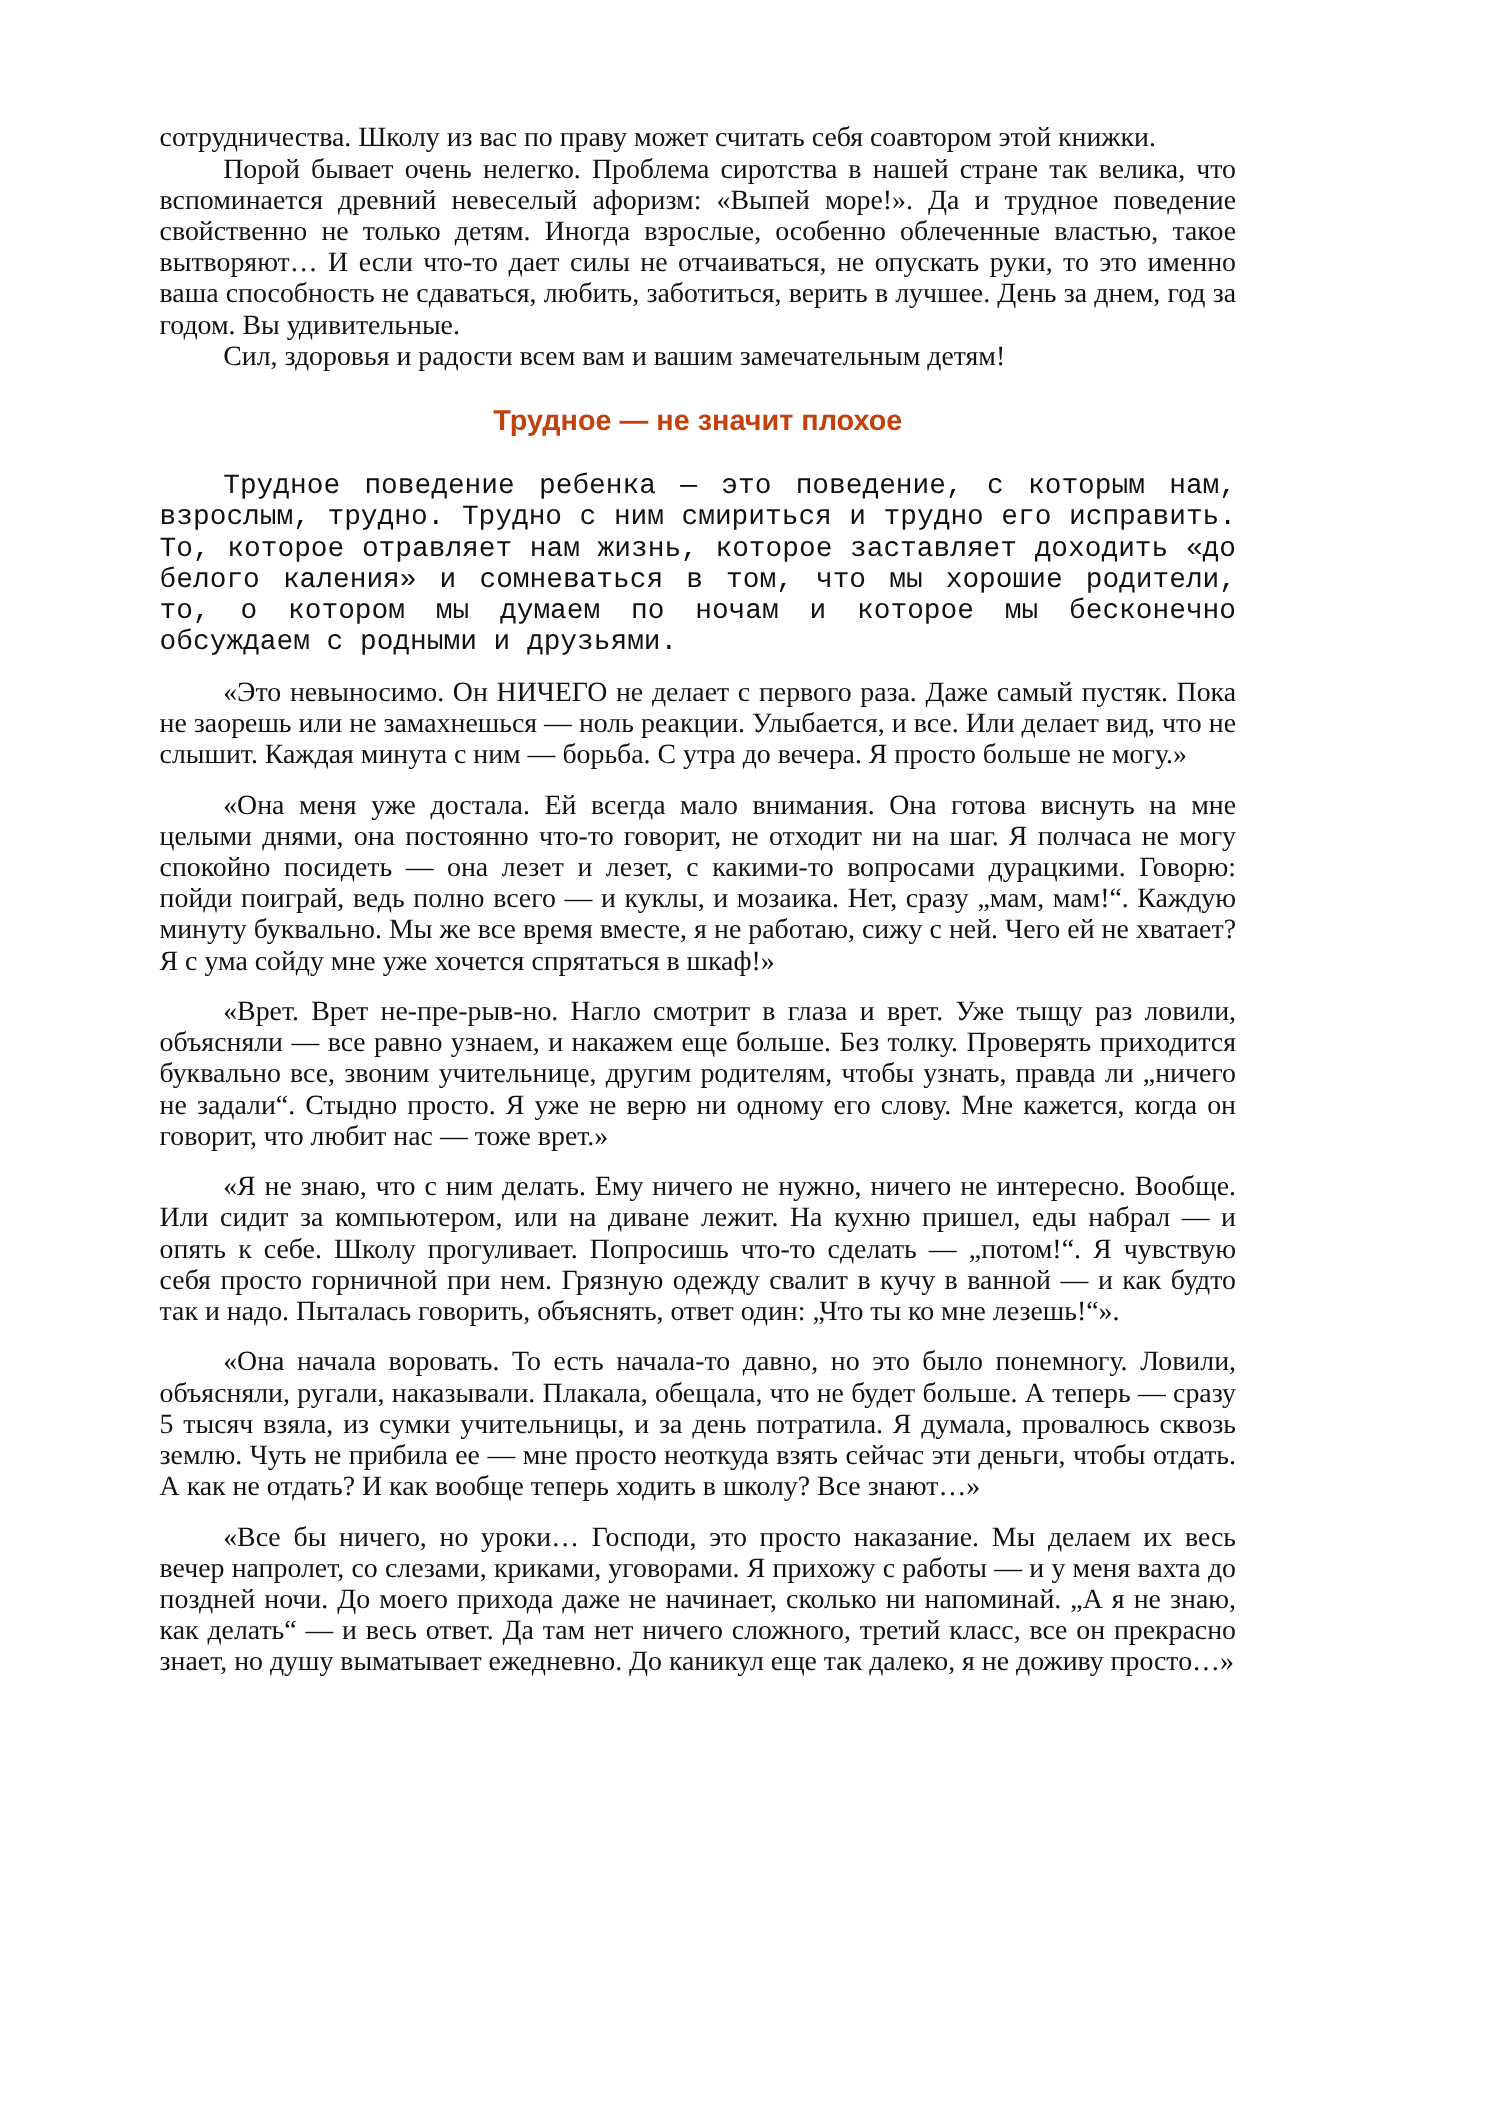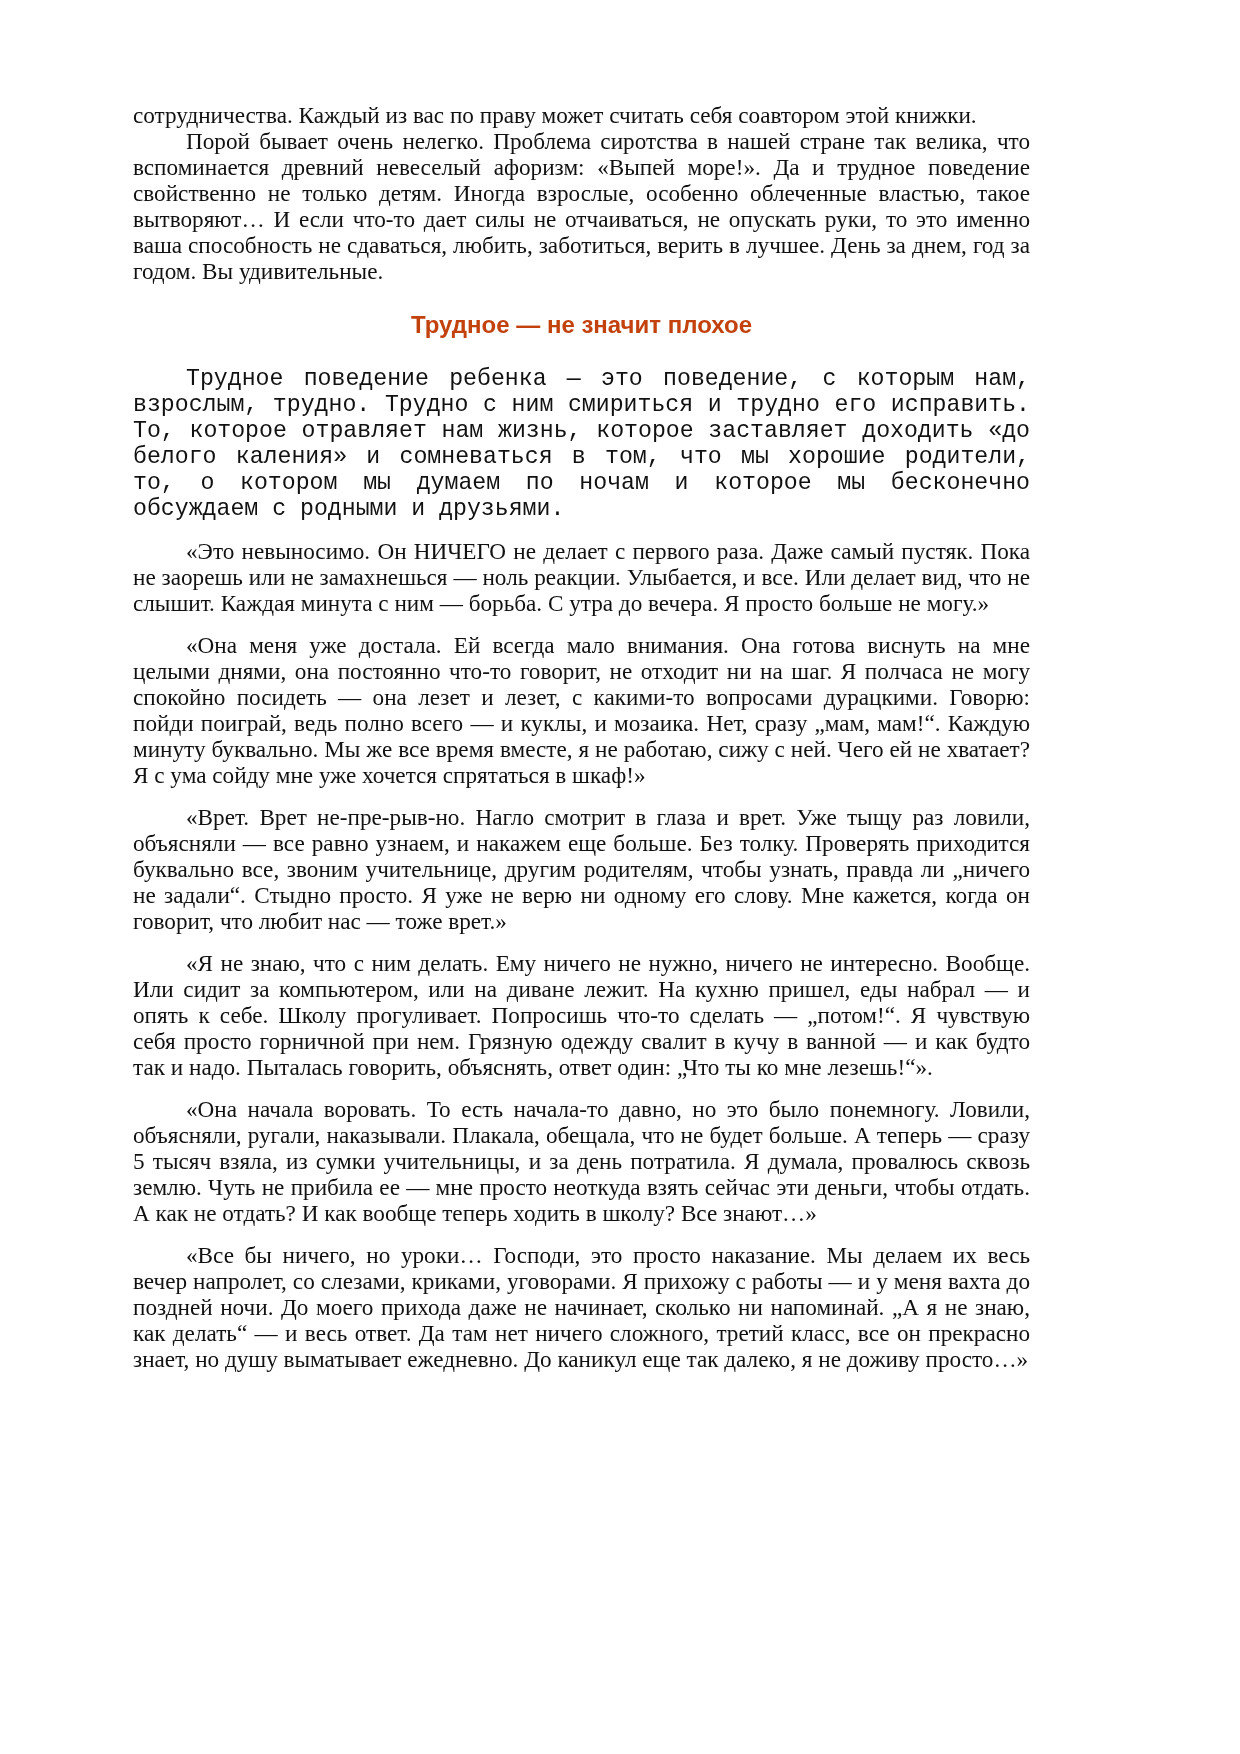--- a/index.html
+++ b/index.html
@@ -47,22 +47,23 @@
     .section-body p:first-child {
       margin-top: 0;
       font-family: Liberation Mono, monospace;
     }
   </style>
 </head>
 <body>
 
 <div class="page">
   <div class="intro">
-    <p class="noindent">сотрудничества. Каждый из вас по праву может считать себя соавтором этой книжки.</p>
+    <p class="noindent">сотрудничества. Школу из вас по праву может считать себя соавтором этой книжки.</p>
     <p>Порой бывает очень нелегко. Проблема сиротства в нашей стране так велика, что вспоминается древний невеселый афоризм: «Выпей море!». Да и трудное поведение свойственно не только детям. Иногда взрослые, особенно облеченные властью, такое вытворяют… И если что-то дает силы не отчаиваться, не опускать руки, то это именно ваша способность не сдаваться, любить, заботиться, верить в лучшее. День за днем, год за годом. Вы удивительные.</p>
+    <p>Сил, здоровья и радости всем вам и вашим замечательным детям!</p>
   </div>
 
   <div class="heading">Трудное — не значит плохое</div>
 
   <div class="section-body">
     <p>Трудное поведение ребенка — это поведение, с которым нам, взрослым, трудно. Трудно с ним смириться и трудно его исправить. То, которое отравляет нам жизнь, которое заставляет доходить «до белого каления» и сомневаться в том, что мы хорошие родители, то, о котором мы думаем по ночам и которое мы бесконечно обсуждаем с родными и друзьями.</p>
     <p class="gap">«Это невыносимо. Он НИЧЕГО не делает с первого раза. Даже самый пустяк. Пока не заорешь или не замахнешься — ноль реакции. Улыбается, и все. Или делает вид, что не слышит. Каждая минута с ним — борьба. С утра до вечера. Я просто больше не могу.»</p>
     <p class="gap">«Она меня уже достала. Ей всегда мало внимания. Она готова виснуть на мне целыми днями, она постоянно что-то говорит, не отходит ни на шаг. Я полчаса не могу спокойно посидеть — она лезет и лезет, с какими-то вопросами дурацкими. Говорю: пойди поиграй, ведь полно всего — и куклы, и мозаика. Нет, сразу „мам, мам!“. Каждую минуту буквально. Мы же все время вместе, я не работаю, сижу с ней. Чего ей не хватает? Я с ума сойду мне уже хочется спрятаться в шкаф!»</p>
     <p class="gap">«Врет. Врет не-пре-рыв-но. Нагло смотрит в глаза и врет. Уже тыщу раз ловили, объясняли — все равно узнаем, и накажем еще больше. Без толку. Проверять приходится буквально все, звоним учительнице, другим родителям, чтобы узнать, правда ли „ничего не задали“. Стыдно просто. Я уже не верю ни одному его слову. Мне кажется, когда он говорит, что любит нас — тоже врет.»</p>
     <p class="gap">«Я не знаю, что с ним делать. Ему ничего не нужно, ничего не интересно. Вообще. Или сидит за компьютером, или на диване лежит. На кухню пришел, еды набрал — и опять к себе. Школу прогуливает. Попросишь что-то сделать — „потом!“. Я чувствую себя просто горничной при нем. Грязную одежду свалит в кучу в ванной — и как будто так и надо. Пыталась говорить, объяснять, ответ один: „Что ты ко мне лезешь!“».</p>

